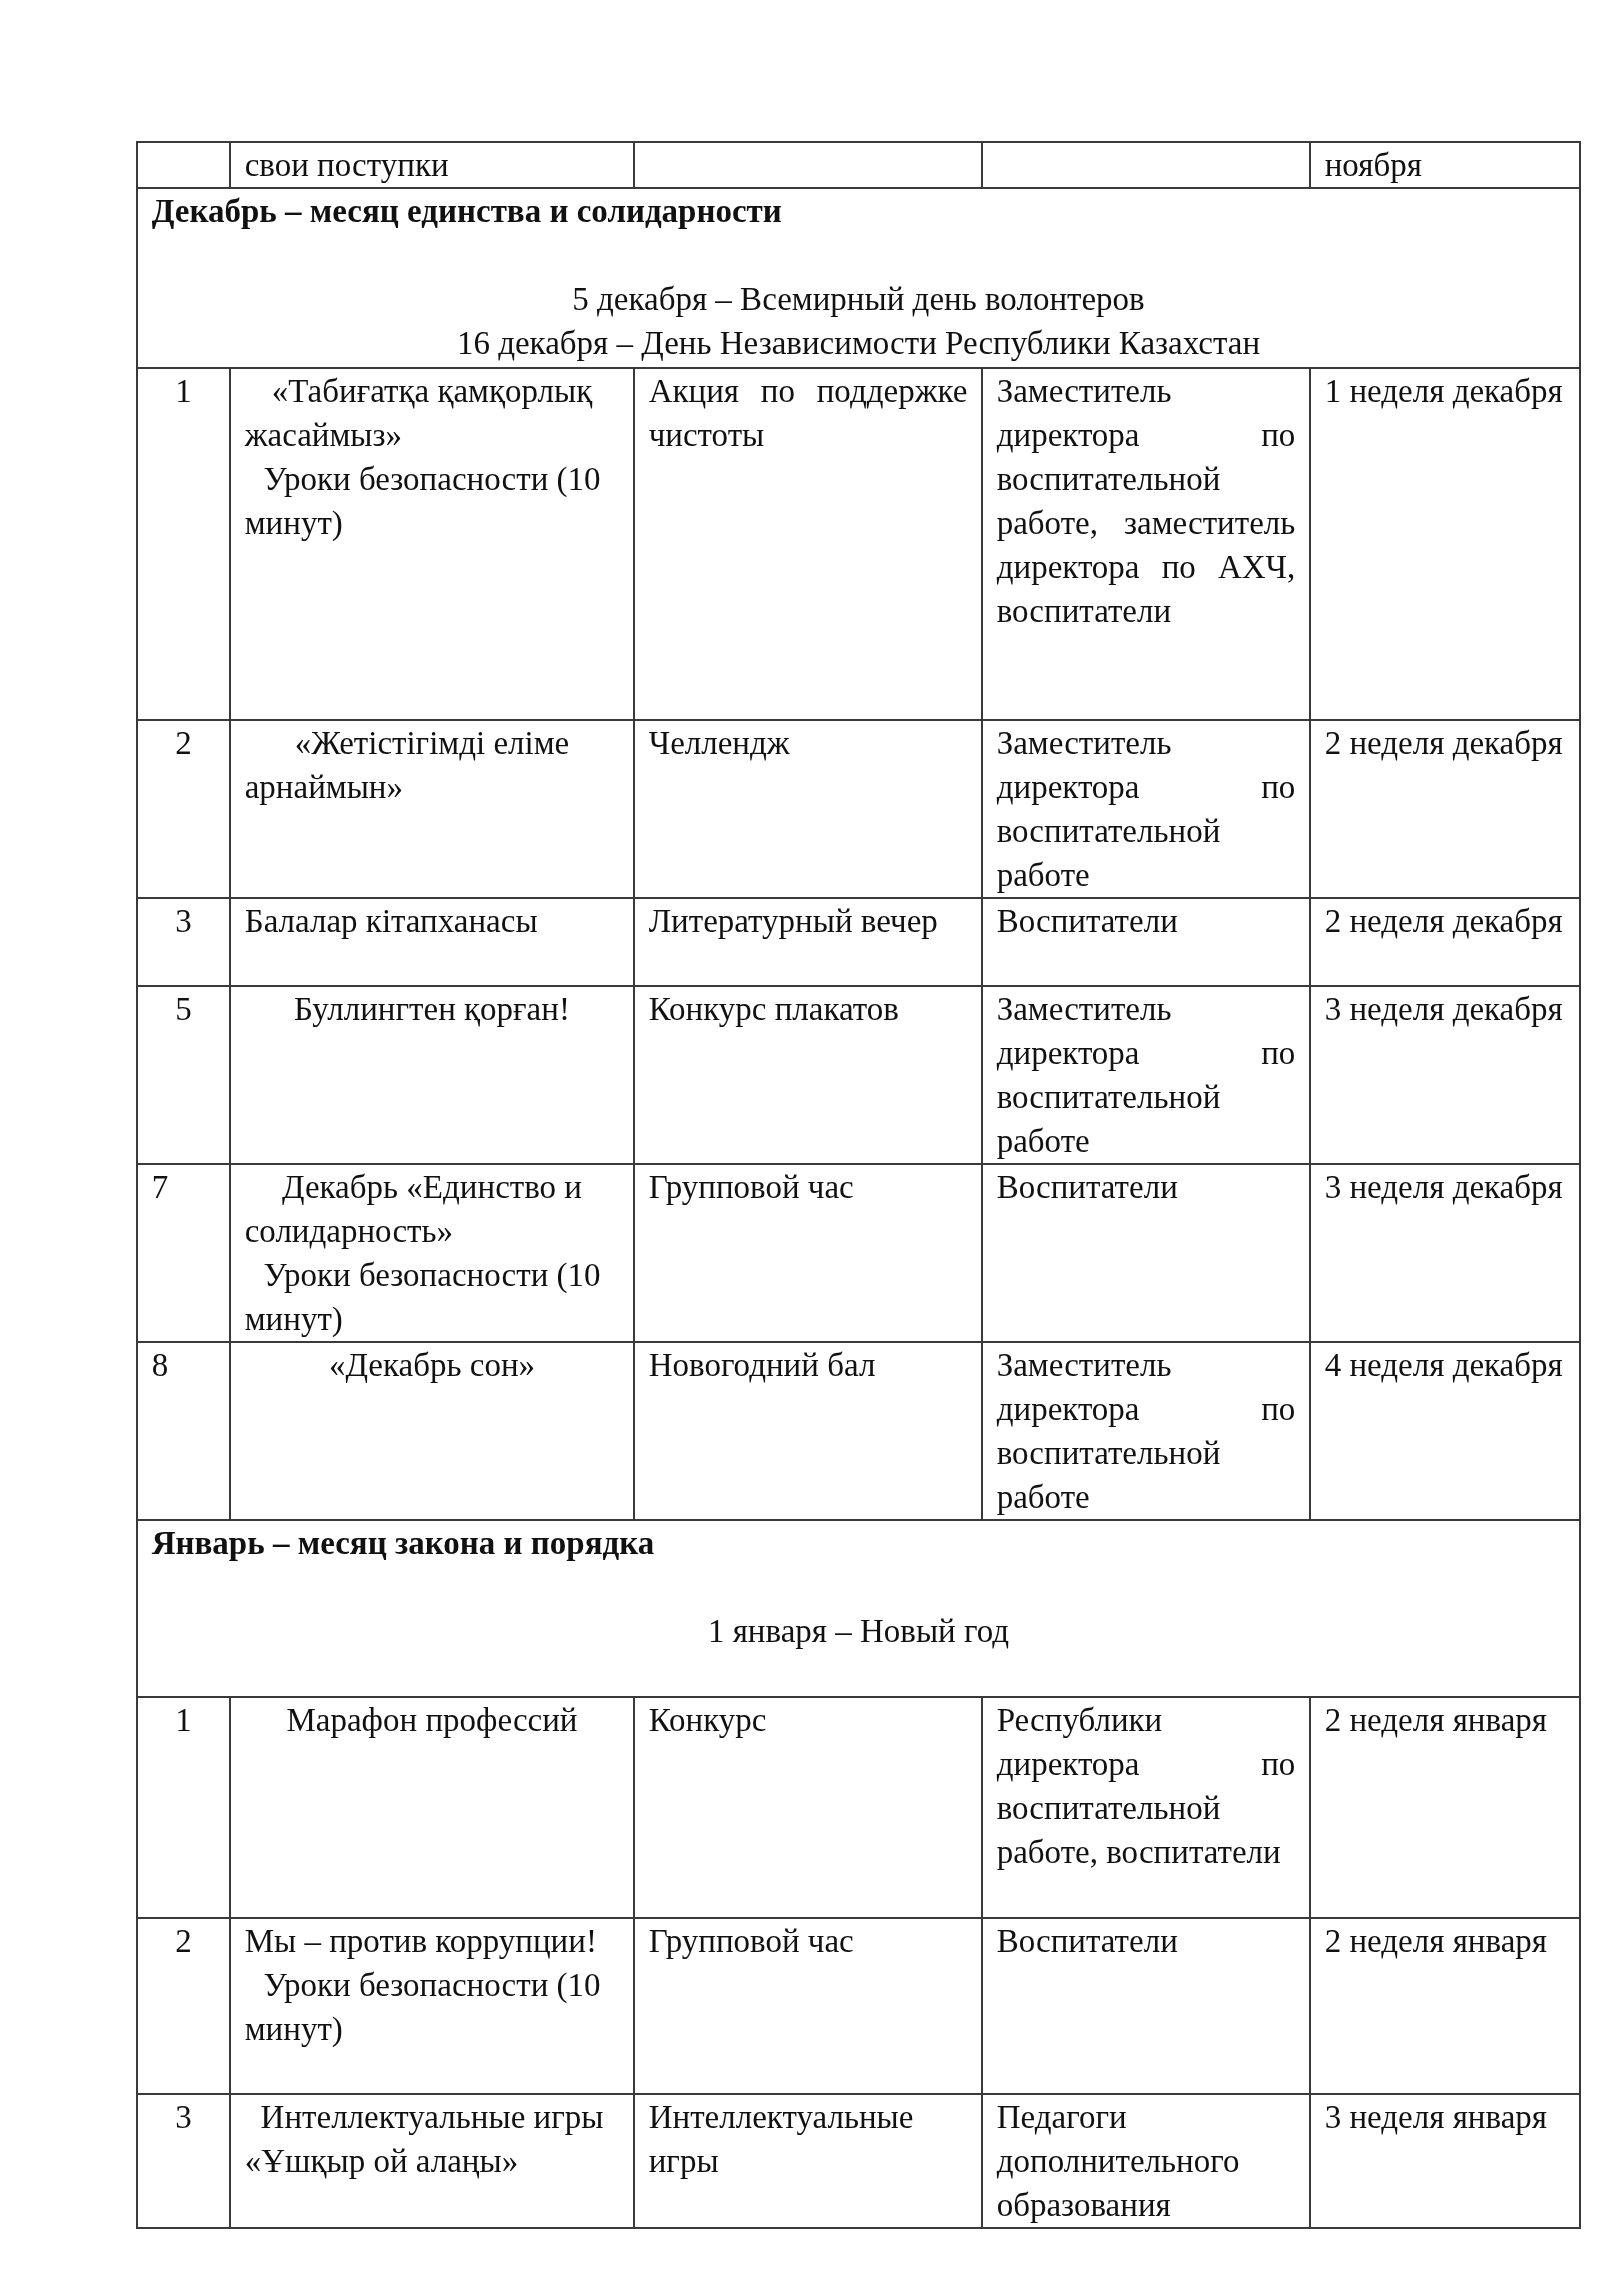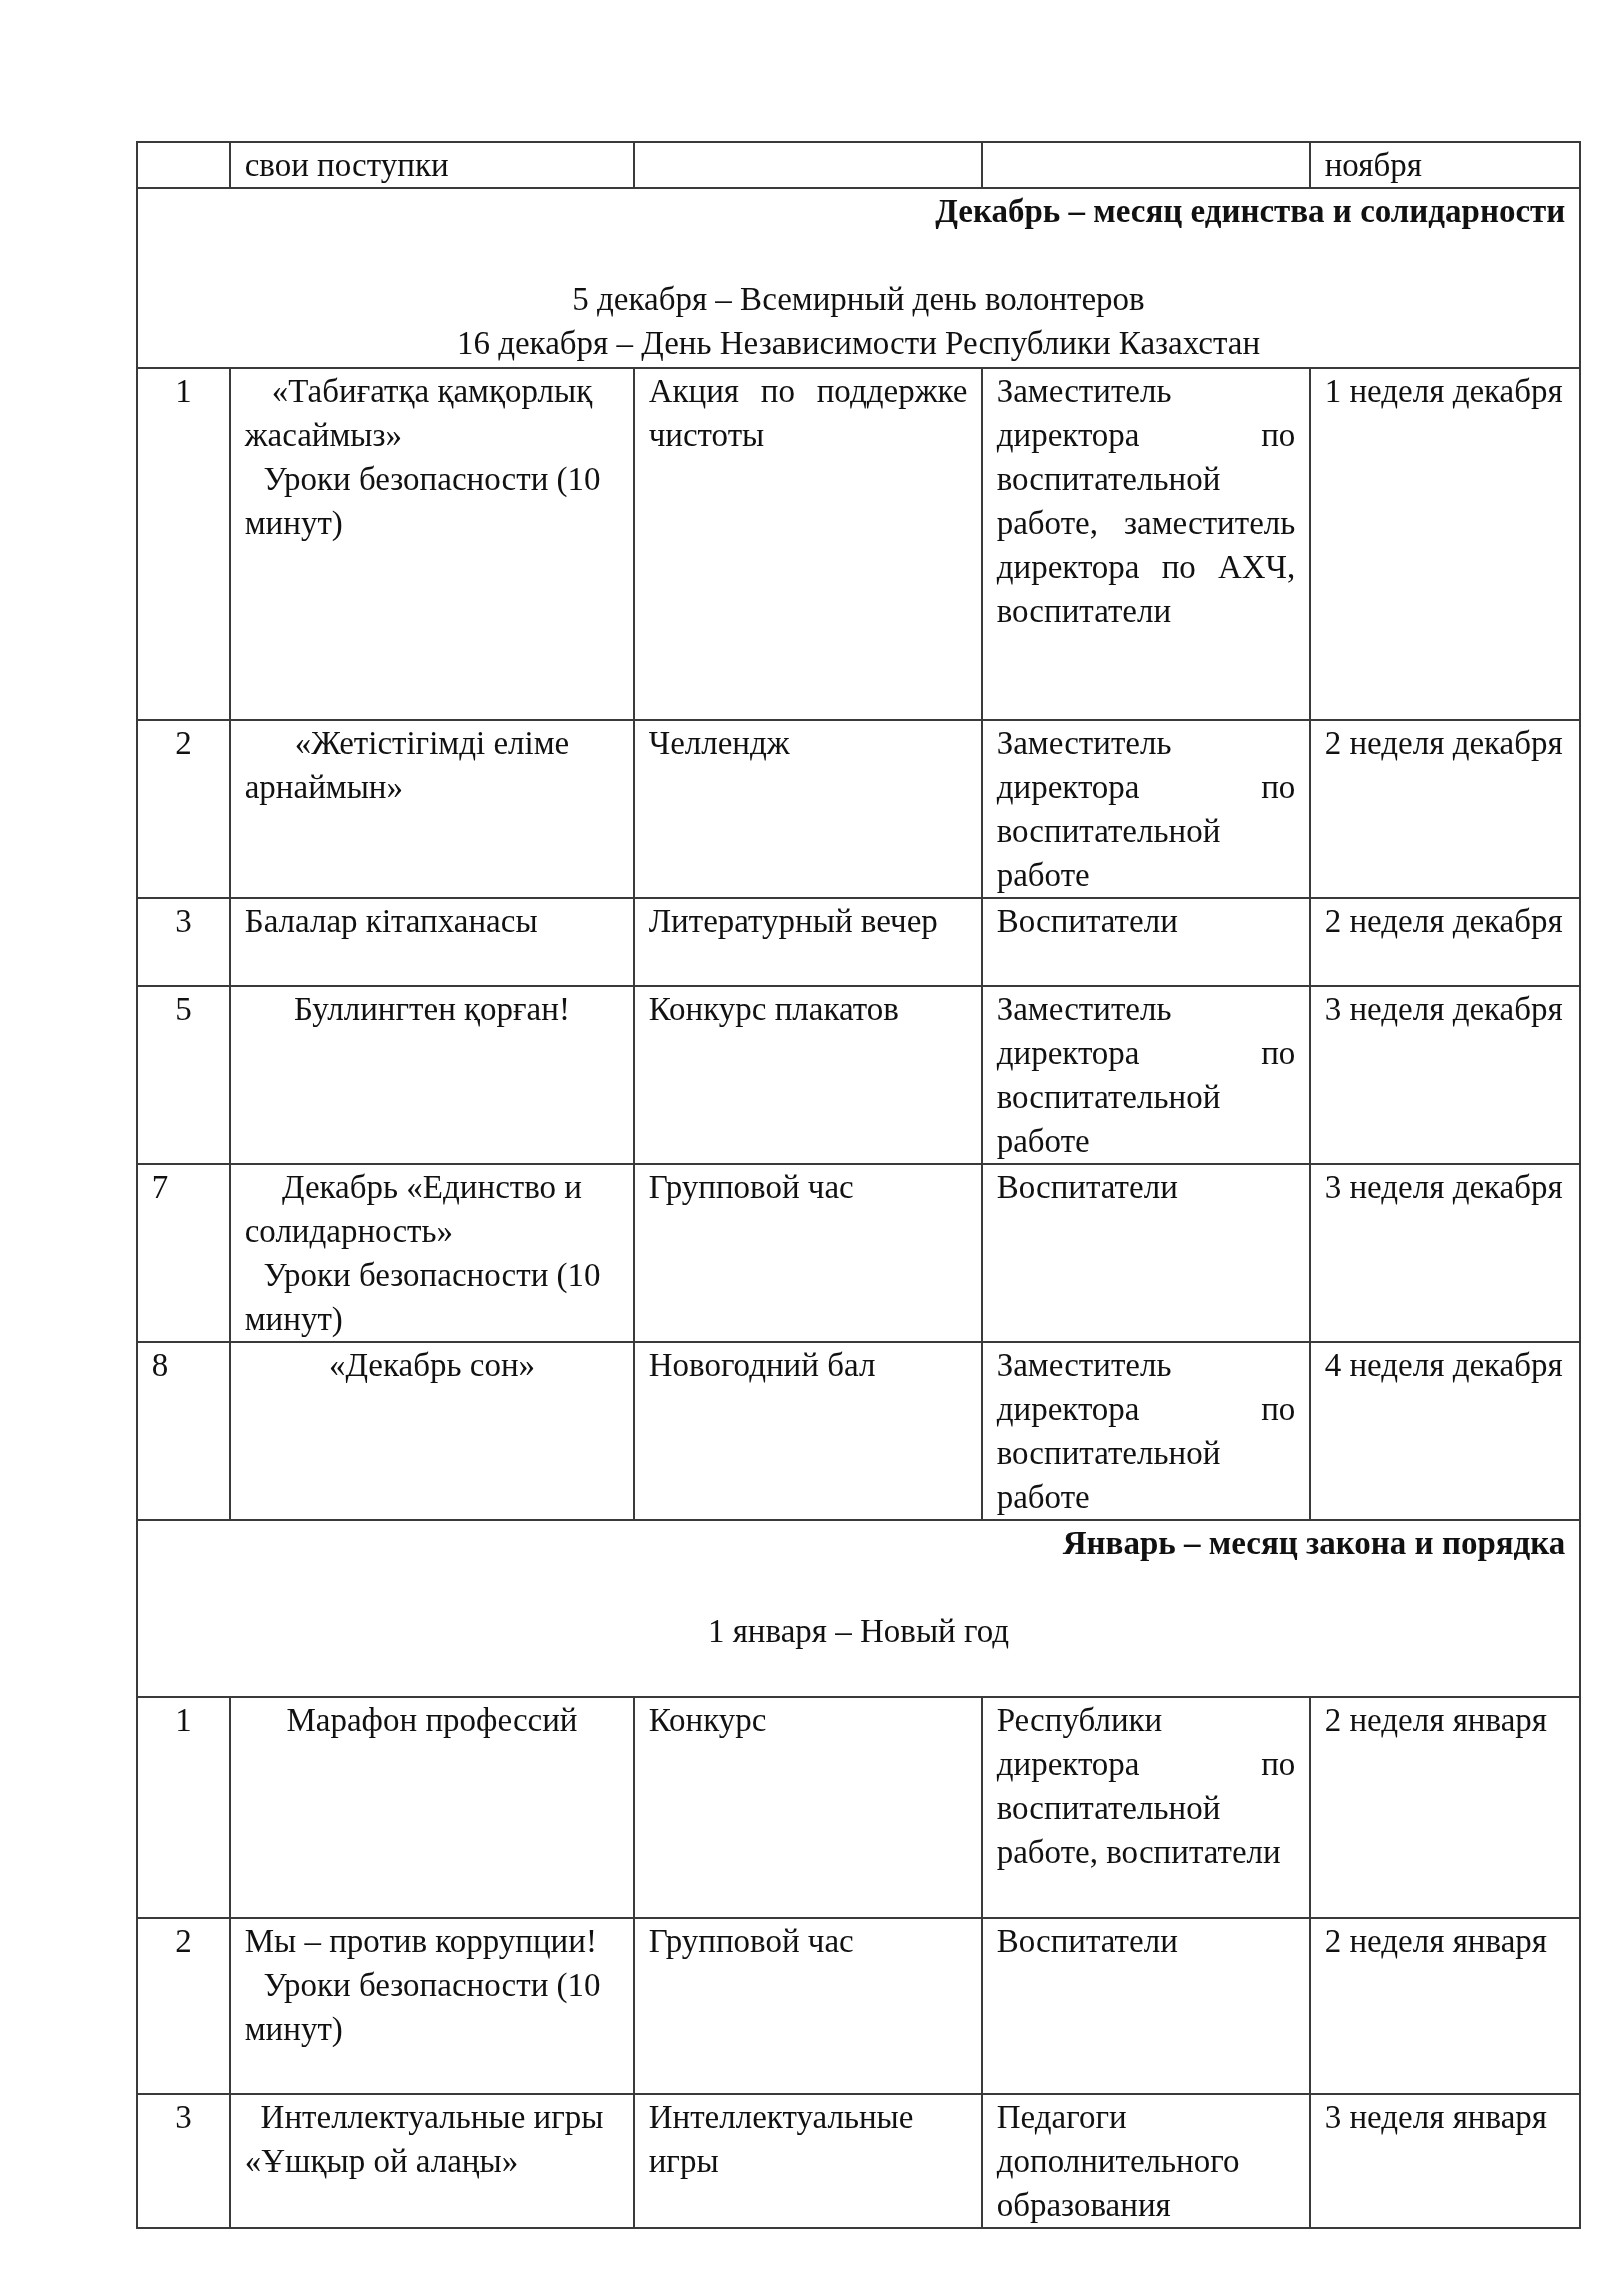--- a/index.html
+++ b/index.html
@@ -18,21 +18,21 @@
   table.plan td {
     border: 2px solid #3a3a3a;
     vertical-align: top;
     padding: 0 13.7px 0 13.7px;
     word-wrap: break-word;
   }
   td.num { text-align: center; padding: 0 5.9px; }
   td.num.left { text-align: left; padding-left: 13.7px; }
   td.just { text-align: justify; text-align-last: left; font-family: Liberation Serif, serif; }
   td.section { padding: 0 13.7px; }
-  .section-title { font-weight: bold; text-align: right; display: block; }
+  .section-title { font-weight: bold; text-align: left; display: block; }
   .blank { display: block; height: 44px; }
   .line { display: block; text-align: center; }
 </style>
 </head>
 <body>
 
 <div class="page">
   <table class="plan">
     <colgroup>
       <col style="width:93px">

